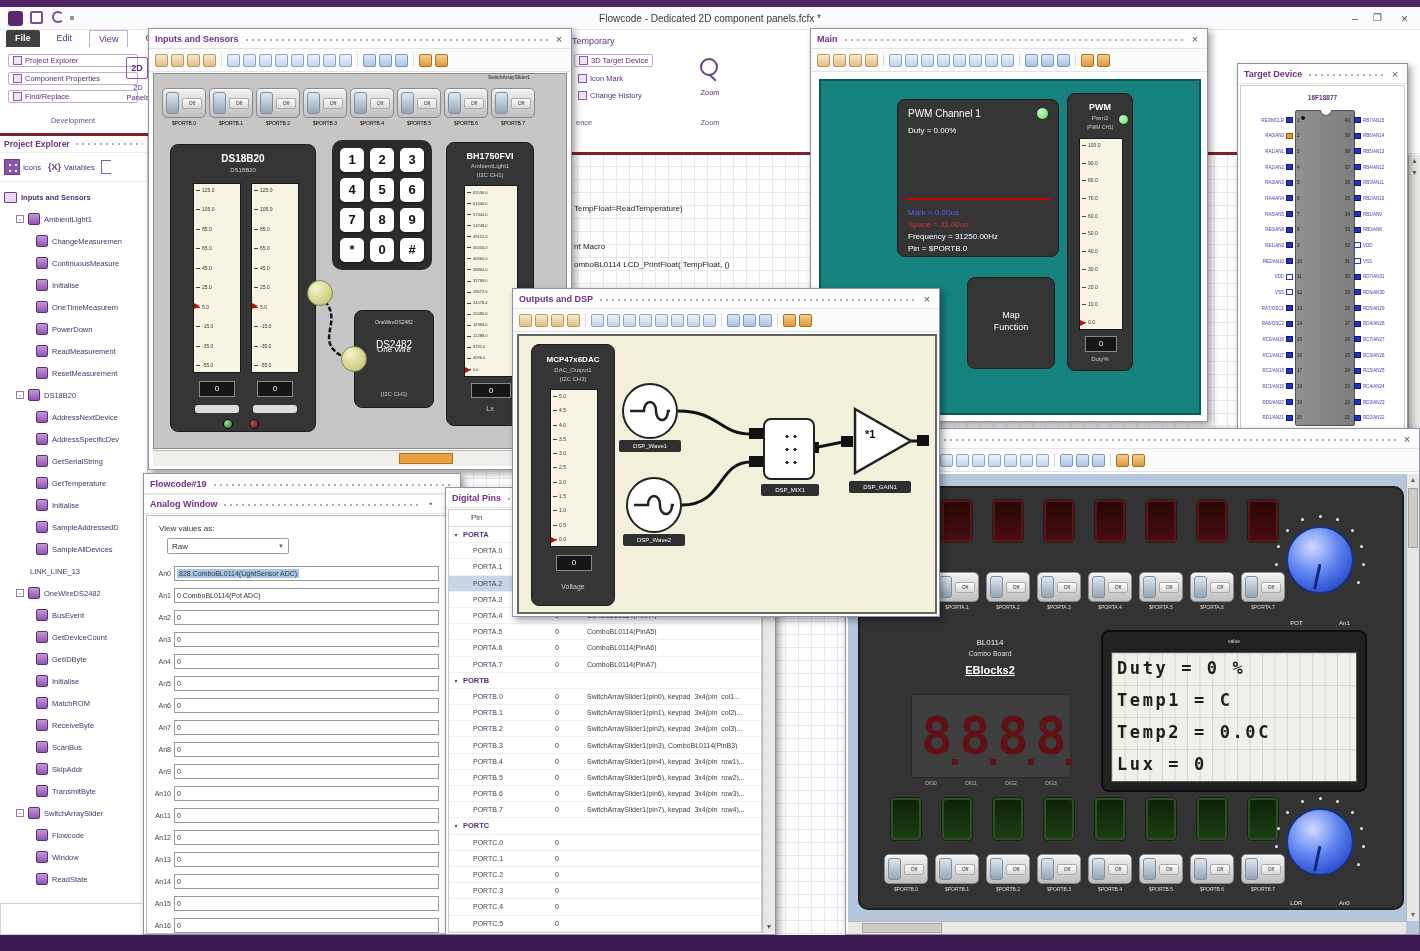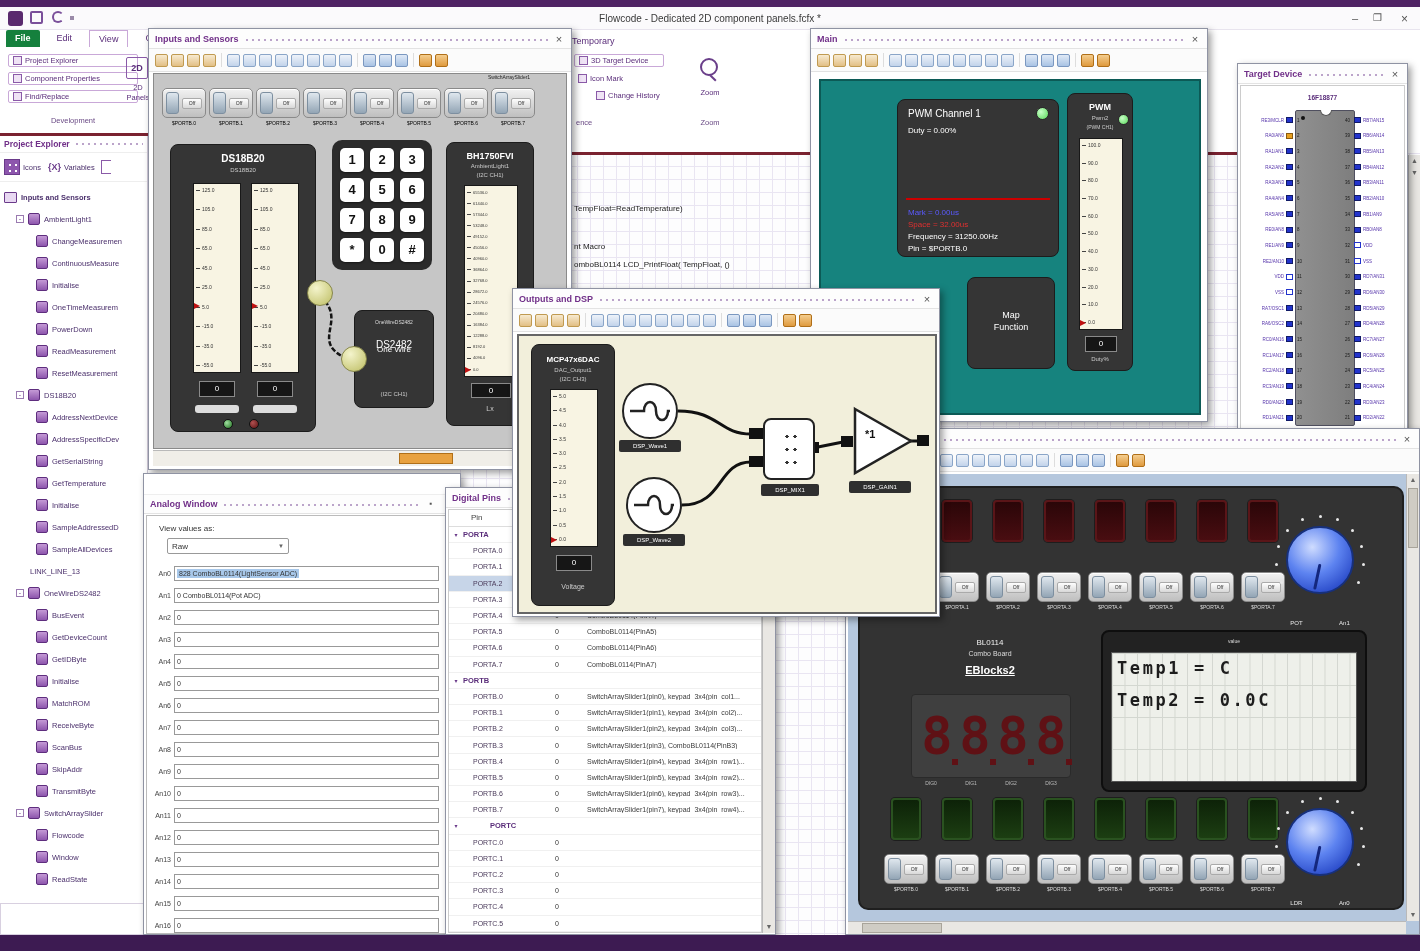--- a/index.html
+++ b/index.html
@@ -82,21 +82,21 @@
   
   .trow { height:22px; display:flex; align-items:center; font-size:7.5px; color:#4a2f6b; gap:4px; }
   .t-ico { width:12px; height:12px; border-radius:2px; background:linear-gradient(#c49ad6,#8d56ad); border:1px solid #5e2d7e; flex:none; }
   .t-exp { width:8px; height:8px; border:1px solid #9a7ab0; font-size:7px; line-height:6px; text-align:center; color:#5e2d7e; background:#fff; flex:none; }
   .mrow { display:flex; align-items:center; font-size:7px; color:#3a3a3a; border-bottom:1px solid #f0f0f0; }
 
   .keypad-key { width:24px; height:24px; background:#fff; border-radius:5px; color:#111; font-weight:bold;
     font-size:13px; text-align:center; line-height:24px; box-shadow:0 1px 2px rgba(0,0,0,.5); }
 
   .ribbon-tab { font-size:9px; color:#5a2d7a; padding:3px 9px; }
-  .ribbon-tab.filetab { background:#15803d; color:#fff; font-weight:bold; border-radius:2px 2px 0 0; }
+  .ribbon-tab.filetab { background:#404040; color:#fff; font-weight:bold; border-radius:2px 2px 0 0; }
   .ribbon-tab.active { border:1px solid #c9a8d8; border-bottom:none; background:#fff; }
   .rib-btn { border:1px solid #c9a8d8; border-radius:2px; font-size:7.5px; color:#5a2d7a; padding:1px 4px;
     display:flex; align-items:center; gap:3px; background:#fff; white-space:nowrap; }
   .ribx { width:9px; height:9px; border:1px solid #8a5aa8; background:#efe3f5; flex:none; }
 
   .scrollv { position:absolute; background:#e9e7e3; border-left:1px solid #b9b9b9; }
   .scrollh { position:absolute; background:#e9e7e3; border-top:1px solid #b9b9b9; }
   .sarrow { font-size:7px; color:#666; text-align:center; line-height:12px; }
   .thumb { background:#cfccc4; border:1px solid #a8a49a; position:absolute; }
 </style>
@@ -145,21 +145,21 @@
     <div class="abs" style="left:124px;top:63px;width:28px;text-align:center;font-size:7.5px;color:#5a2d7a">Panels</div>
     <div id="view-items" class="abs" style="left:574px;top:24px;display:flex;flex-direction:column;gap:6px">
         <div class="rib-btn">
           <span class="ribx"></span>
           <span>3D Target Device</span>
         </div>
         <div class="rib-btn" style="border: none;">
           <span class="ribx"></span>
           <span>Icon Mark</span>
         </div>
-        <div class="rib-btn" style="border: none; margin-left: 18px;">
+        <div class="rib-btn" style="border: none;">
           <span class="ribx"></span>
           <span>Change History</span>
         </div>
       </div>
     <div class="abs" style="left:576px;top:88px;font-size:7.5px;color:#6a4a85">ence</div>
     <div class="abs" style="left:700px;top:28px;width:18px;height:18px;border:2px solid #6a3f8a;border-radius:50%"></div>
     <div class="abs" style="left:712px;top:44px;width:2px;height:8px;background:#6a3f8a;transform:rotate(-45deg)"></div>
     <div class="abs" style="left:694px;top:58px;width:32px;text-align:center;font-size:7.5px;color:#5a2d7a">Zoom</div>
     <div class="abs" style="left:694px;top:88px;width:32px;text-align:center;font-size:7.5px;color:#6a4a85">Zoom</div>
   </div>
@@ -764,22 +764,24 @@
         </div>
         <div id="seg-labels" class="abs" style="left:51px;top:292px;width:160px;display:flex">
             <span style="width: 40px; text-align: center; font-size: 5px; color: rgb(187, 187, 187);">DIG0</span>
             <span style="width: 40px; text-align: center; font-size: 5px; color: rgb(187, 187, 187);">DIG1</span>
             <span style="width: 40px; text-align: center; font-size: 5px; color: rgb(187, 187, 187);">DIG2</span>
             <span style="width: 40px; text-align: center; font-size: 5px; color: rgb(187, 187, 187);">DIG3</span>
           </div>
         <div class="lcd" style="left:241px;top:142px;width:266px;height:162px">
           <div class="cw" style="top:6px;font-size:5px;color:#ddd">value</div>
           <div class="lcd-screen" style="left:8px;top:20px;width:246px;height:130px" id="lcd-lines">
+              <div class="lcd-line">Duty = 0 %</div>
               <div class="lcd-line">Temp1 = C</div>
               <div class="lcd-line">Temp2 = 0.0C</div>
+              <div class="lcd-line">Lux = 0</div>
             </div>
         </div>
         <div id="board-green-leds">
             <div class="ledg" style="left: 31px; top: 310px;"></div>
             <div class="ledg" style="left: 82px; top: 310px;"></div>
             <div class="ledg" style="left: 133px; top: 310px;"></div>
             <div class="ledg" style="left: 184px; top: 310px;"></div>
             <div class="ledg" style="left: 235px; top: 310px;"></div>
             <div class="ledg" style="left: 286px; top: 310px;"></div>
             <div class="ledg" style="left: 337px; top: 310px;"></div>
@@ -1171,20 +1173,24 @@
       </svg>
       <div class="abs" style="left:153px;top:206px;width:26px;height:26px;border-radius:50%;background:radial-gradient(circle at 35% 30%,#f4f4cc,#bdbd62);border:1px solid #86864a"></div>
       <div class="abs" style="left:187px;top:272px;width:26px;height:26px;border-radius:50%;background:radial-gradient(circle at 35% 30%,#f4f4cc,#bdbd62);border:1px solid #86864a"></div>
     </div>
     <div class="scrollh" style="left:4px;top:421px;width:414px;height:16px;background:#f0eee8">
       <div class="thumb" style="left:246px;top:2px;width:54px;height:11px;background:#e8a13f;border-color:#b06f18"></div>
     </div>
   </div>
 
   <div class="win" style="left:143px;top:473px;width:318px;height:462px">
+    <div class="wtitle">
+      <span class="t">Flowcode#19</span>
+      <span class="dots"></span>
+    </div>
     <div class="wtitle" style="top:20px;border-top:1px solid #eee">
       <span class="t">Analog Window</span>
       <span class="dots"></span>
       <span class="x" style="font-size:8px">▪</span>
       <span class="x">×</span>
     </div>
     <div class="abs" style="left:2px;top:41px;width:300px;height:419px;background:#fff;border:1px solid #bbb;overflow:hidden">
       <div class="abs" style="left:12px;top:8px;font-size:8px;color:#333">View values as:</div>
       <div class="abs" style="left:20px;top:22px;width:122px;height:16px;border:1px solid #999;border-radius:2px;display:flex;align-items:center;justify-content:space-between;padding:0 4px">
         <span style="font-size:8px;color:#333">Raw</span>
@@ -1408,21 +1414,21 @@
             <span style="width: 92px; flex: 0 0 auto; padding-left: 10px; color: rgb(74, 58, 90);">PORTB.6</span>
             <span style="width: 32px; flex: 0 0 auto; color: rgb(51, 51, 51);">0</span>
             <span style="flex: 1 1 0%; white-space: nowrap; overflow: hidden; text-overflow: ellipsis; color: rgb(58, 58, 58);">SwitchArraySlider1(pin6), keypad_3x4(pin_row3)...</span>
           </div>
           <div class="mrow" style="height: 16.2px;">
             <span style="width: 14px; text-align: center; font-size: 6px; color: rgb(106, 58, 138); flex: 0 0 auto;"></span>
             <span style="width: 92px; flex: 0 0 auto; padding-left: 10px; color: rgb(74, 58, 90);">PORTB.7</span>
             <span style="width: 32px; flex: 0 0 auto; color: rgb(51, 51, 51);">0</span>
             <span style="flex: 1 1 0%; white-space: nowrap; overflow: hidden; text-overflow: ellipsis; color: rgb(58, 58, 58);">SwitchArraySlider1(pin7), keypad_3x4(pin_row4)...</span>
           </div>
-          <div class="mrow" style="height: 16.2px; gap: 27px;">
+          <div class="mrow" style="height: 16.2px;">
             <span style="width: 14px; text-align: center; font-size: 6px; color: rgb(106, 58, 138); flex: 0 0 auto;">▾</span>
             <span style="width: 92px; flex: 0 0 auto; font-weight: bold; color: rgb(90, 45, 122); font-size: 7.5px;">PORTC</span>
           </div>
           <div class="mrow" style="height: 16.2px;">
             <span style="width: 14px; text-align: center; font-size: 6px; color: rgb(106, 58, 138); flex: 0 0 auto;"></span>
             <span style="width: 92px; flex: 0 0 auto; padding-left: 10px; color: rgb(74, 58, 90);">PORTC.0</span>
             <span style="width: 32px; flex: 0 0 auto; color: rgb(51, 51, 51);">0</span>
             <span style="flex: 1 1 0%; white-space: nowrap; overflow: hidden; text-overflow: ellipsis; color: rgb(58, 58, 58);"></span>
           </div>
           <div class="mrow" style="height: 16.2px;">

